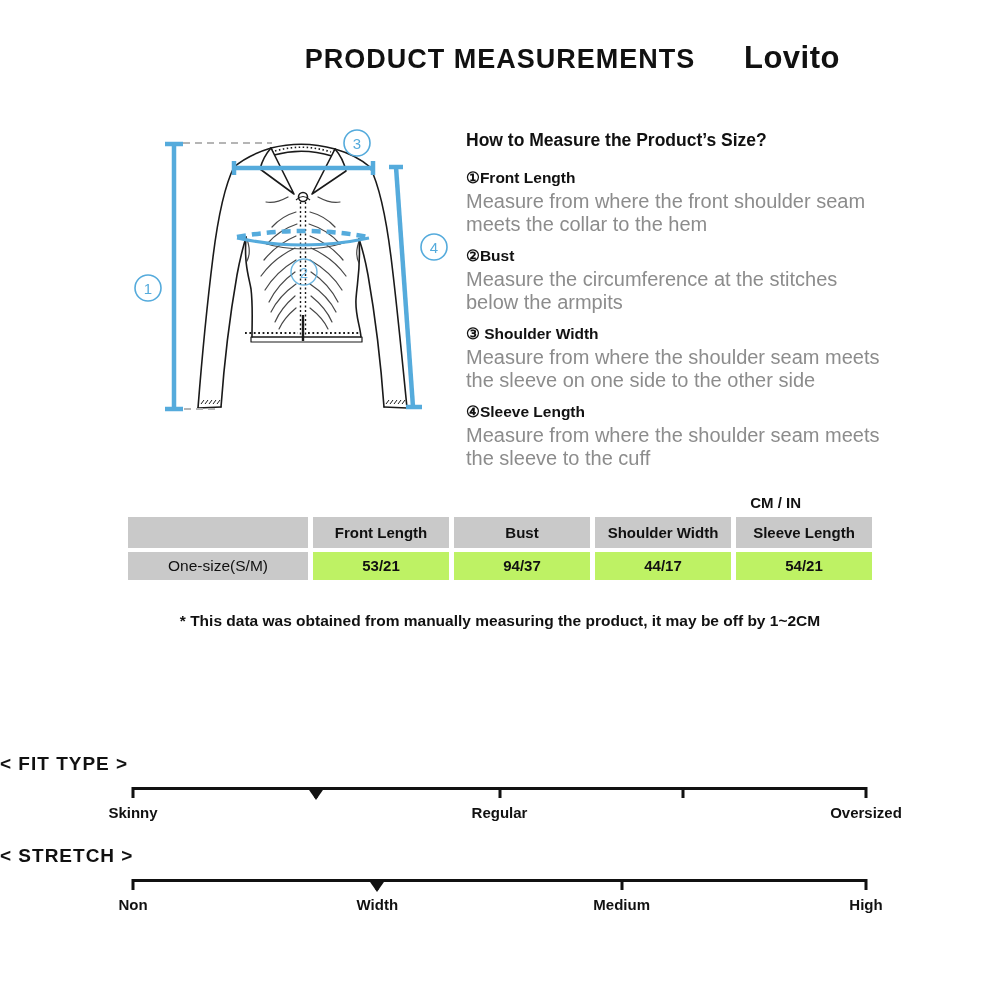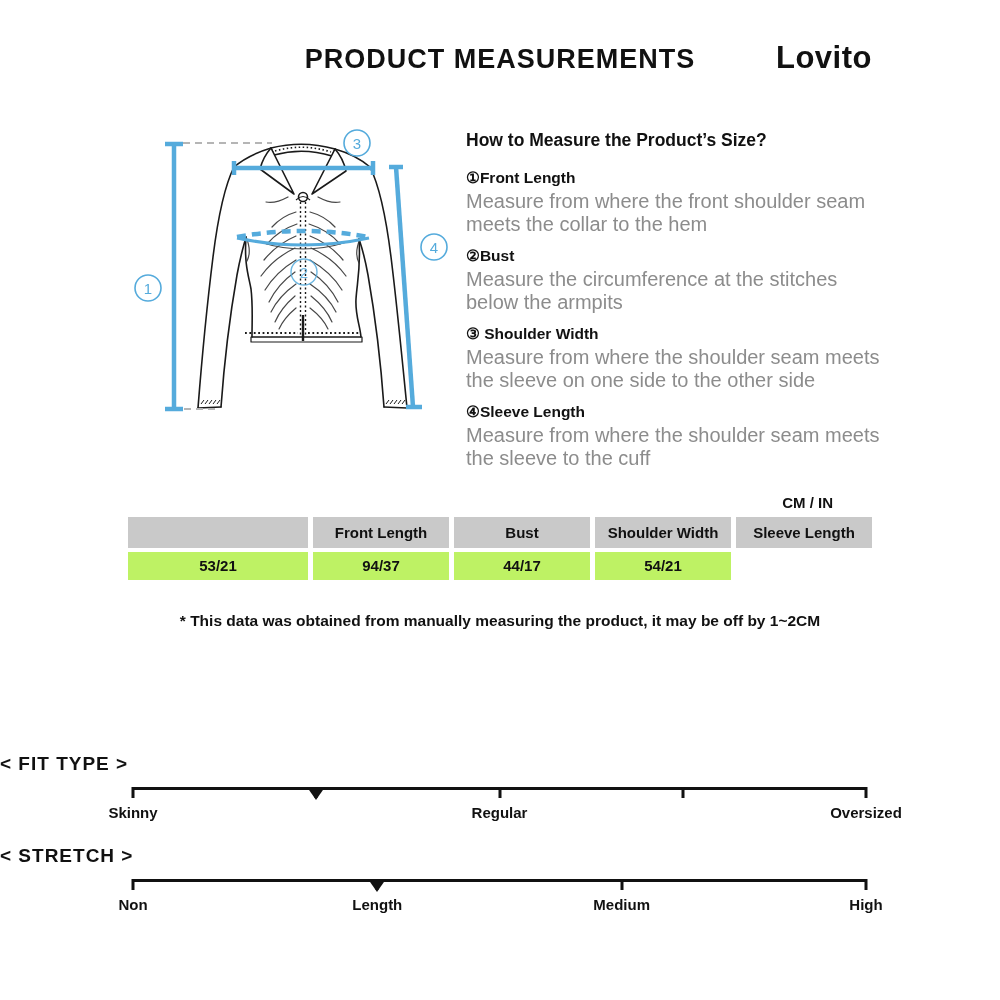--- a/index.html
+++ b/index.html
@@ -1,18 +1,18 @@
 <!DOCTYPE html>
 <html><head>
 <meta charset="utf-8">
 <style>
   html,body{margin:0;padding:0;background:#fff;}
   .page{
     position:relative;width:924px;height:1000px;background:#ffffff;
-    font-family:"Liberation Sans", sans-serif;color:#111;overflow:hidden;padding-left:32px;
+    font-family:"Liberation Sans", sans-serif;color:#111;overflow:hidden;
   }
   
   .page-title{
     position:absolute;top:44px;left:0;width:1000px;text-align:center;
     font-size:27px;font-weight:bold;letter-spacing:1px;
   }
   .brand{
     position:absolute;top:40px;right:84px;font-size:31px;font-weight:bold;letter-spacing:0.5px;
   }
   
@@ -189,20 +189,21 @@
 
   <div class="unit-label">CM / IN</div>
 
   <div class="size-table">
     <div class="th"></div>
     <div class="th">Front Length</div>
     <div class="th">Bust</div>
     <div class="th">Shoulder Width</div>
     <div class="th">Sleeve Length</div>
 
+    <div class="td size">One-size(S/M)</div>
     <div class="td">53/21</div>
     <div class="td">94/37</div>
     <div class="td">44/17</div>
     <div class="td">54/21</div>
   </div>
 
   <div class="note">* This data was obtained from manually measuring the product, it may be off by 1~2CM</div>
 
   <div class="slider-title" style="top:753px">&lt; FIT TYPE &gt;</div>
   <div class="track" style="top:787px" id="slider-0">
@@ -218,18 +219,18 @@
     </div>
 
   <div class="slider-title" style="top:845px">&lt; STRETCH &gt;</div>
   <div class="track" style="top:879px" id="slider-1">
       <div class="tick" style="left: 0%;"></div>
       <div class="tick" style="left: 33.33%;"></div>
       <div class="tick" style="left: 66.67%;"></div>
       <div class="tick" style="left: 100%;"></div>
       <div class="tri" style="left: 33.33%;"></div>
       <div class="slabel" style="left: 0%;">Non</div>
-      <div class="slabel" style="left: 33.33%;">Length</div>
+      <div class="slabel" style="left: 33.33%;">Width</div>
       <div class="slabel" style="left: 66.67%;">Medium</div>
       <div class="slabel" style="left: 100%;">High</div>
     </div>
 
 </div>
 
 </body></html>

